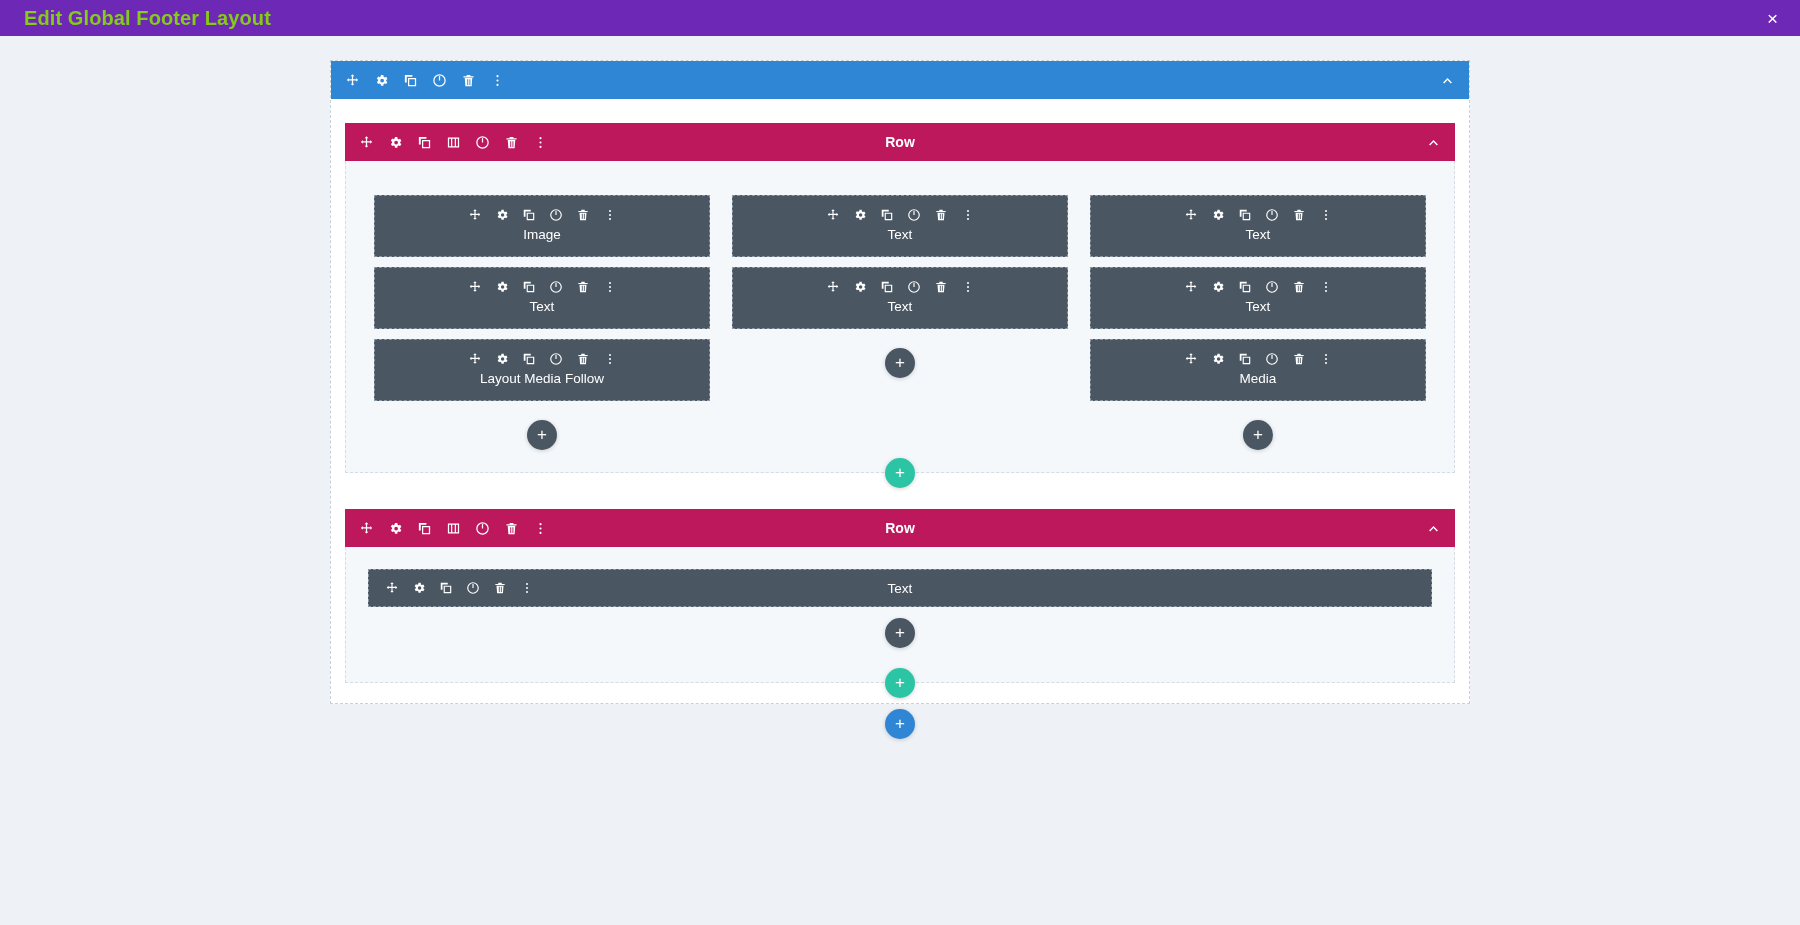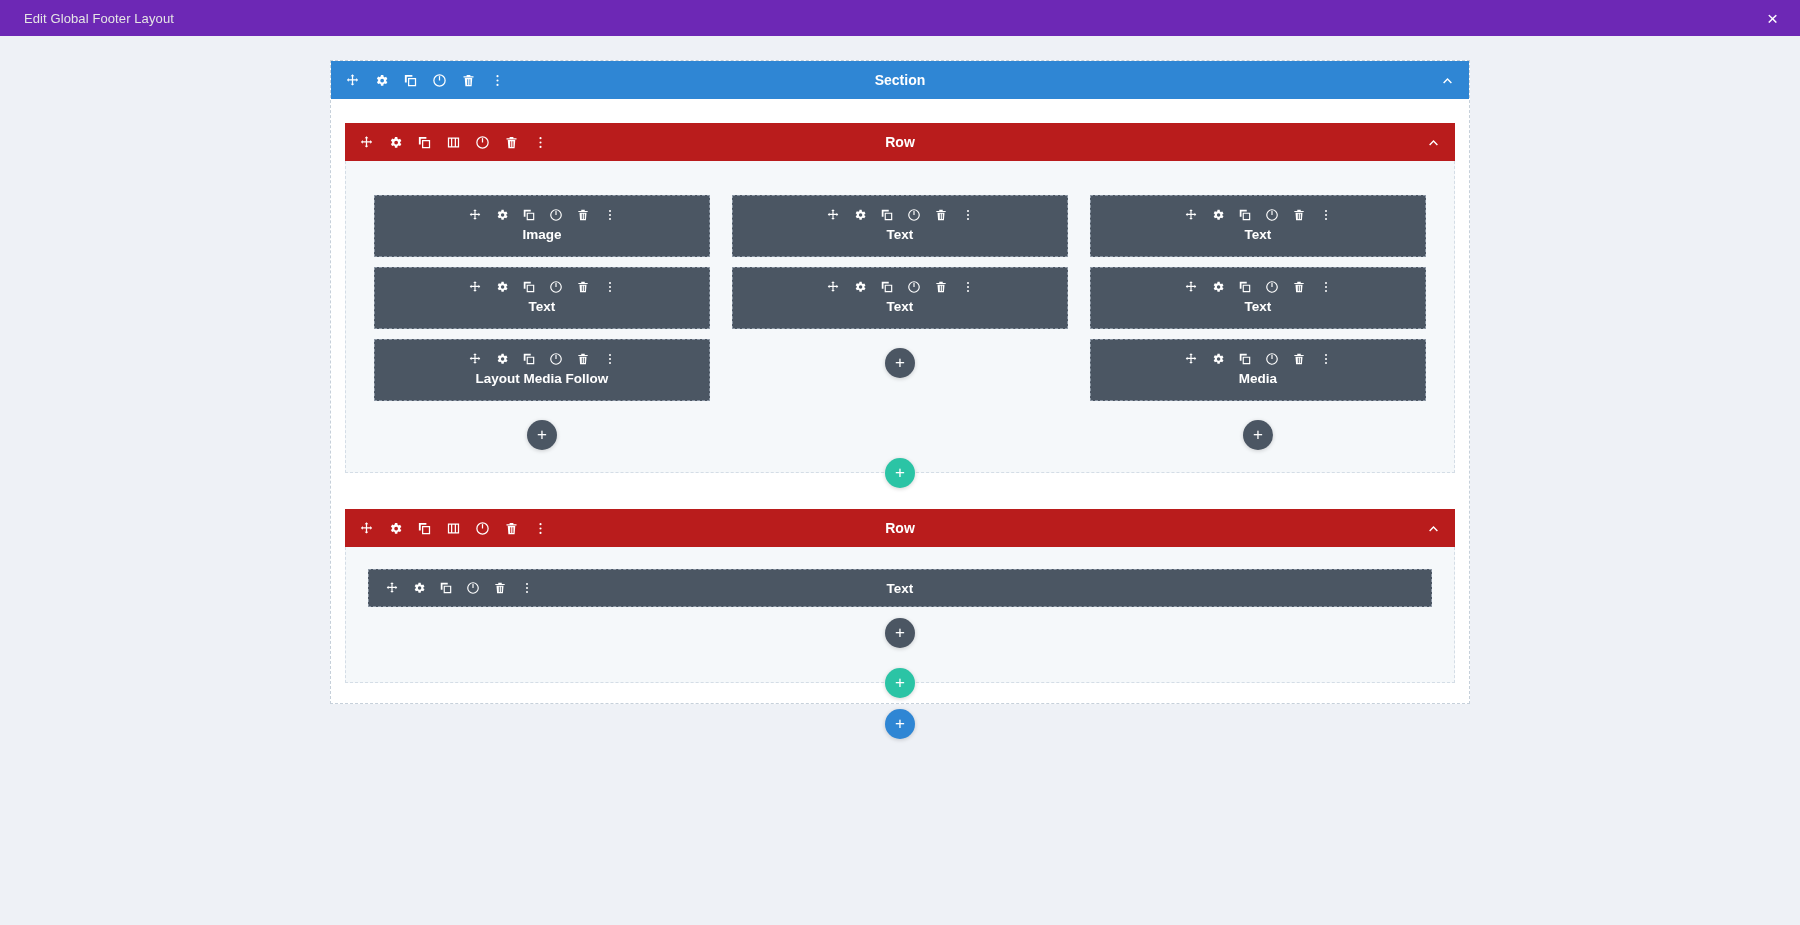--- a/index.html
+++ b/index.html
@@ -15,23 +15,23 @@
   
   .titlebar {
     height: 36px;
     background: #6d28b5;
     display: flex;
     align-items: center;
     justify-content: space-between;
     padding: 0 18px 0 24px;
   }
   .titlebar-title {
-    color: #e5e5e5;
-    font-size: 13px;
-    font-weight: normal;
+    color: #84cc16;
+    font-size: 20px;
+    font-weight: bold;
     letter-spacing: .1px;
   }
   .titlebar-close {
     color: #ffffff;
     font-size: 19px;
     line-height: 1;
     cursor: pointer;
     font-weight: 400;
     padding: 2px 4px;
   }
@@ -55,21 +55,21 @@
 
   
   .bar {
     height: 38px;
     display: flex;
     align-items: center;
     position: relative;
     padding: 0 14px;
   }
   .bar.section-bar { background: #2f86d4; }
-  .bar.row-bar     { background: #b91c1c; }
+  .bar.row-bar     { background: #be185d; }
 
   .bar-tools {
     display: flex;
     align-items: center;
     gap: 14px;
     z-index: 2;
   }
   .bar-label {
     position: absolute;
     left: 0; right: 0;
@@ -129,21 +129,21 @@
   .module-tools {
     display: flex;
     align-items: center;
     justify-content: center;
     gap: 13px;
     margin-bottom: 5px;
   }
   .module-label {
     color: #ffffff;
     font-size: 13.5px;
-    font-weight: bold;
+    font-weight: normal;
   }
 
   .module.fullwidth {
     display: flex;
     align-items: center;
     padding: 11px 16px;
     margin-bottom: 0;
     position: relative;
   }
   .module.fullwidth .module-tools { margin-bottom: 0; gap: 13px; }
@@ -221,21 +221,20 @@
             </svg>
           </span>
         <span class="icon">
             <svg width="15" height="15" viewBox="0 0 24 24">
               <circle cx="12" cy="5" r="1.7"></circle>
               <circle cx="12" cy="12" r="1.7"></circle>
               <circle cx="12" cy="19" r="1.7"></circle>
             </svg>
           </span>
       </div>
-      <span class="bar-label">Section</span>
       <span class="bar-collapse icon">
           <svg width="15" height="15" viewBox="0 0 24 24">
             <path d="M12 8l7 7-1.6 1.6L12 11.2 6.6 16.6 5 15z"></path>
           </svg>
         </span>
     </div>
 
     <div class="row-wrap" style="margin:24px 14px 0 14px;">
       <div class="bar row-bar">
         <div class="bar-tools">

